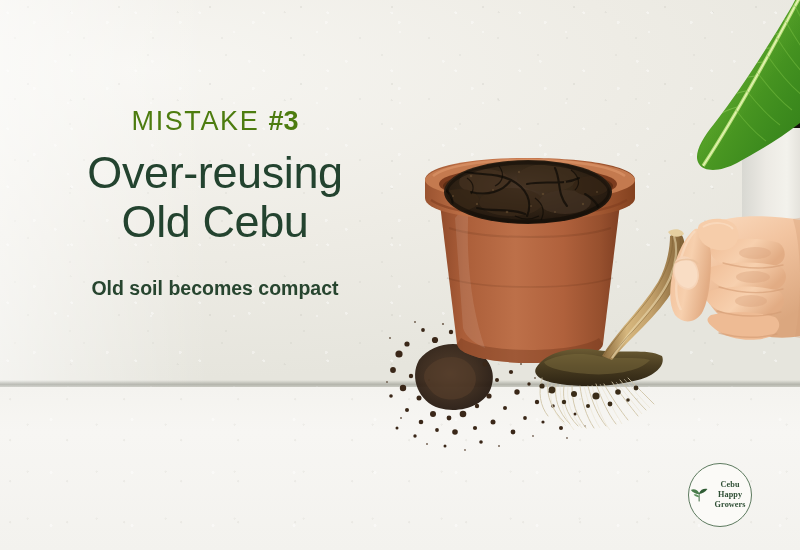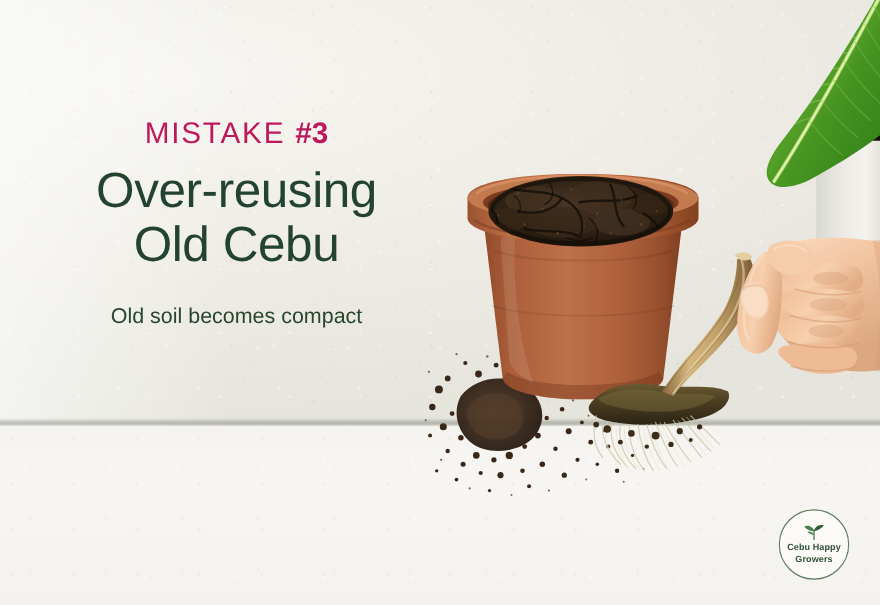--- a/index.html
+++ b/index.html
@@ -71,40 +71,40 @@
   
   .copy {
     position: absolute;
     left: 0; top: 108px;
     width: 430px;
     text-align: center;
   }
   .kicker {
     font-size: 27px;
     letter-spacing: 1.6px;
-    color: #be185d;
+    color: #4d7c0f;
     line-height: 1;
     margin: 0 0 14px 0;
     white-space: nowrap;
   }
   .kicker .k-word { font-weight: 400; }
   .kicker .k-num  { font-weight: 700; letter-spacing: 0px; }
   .headline {
     font-size: 45px;
     font-weight: 400;
     color: #23432f;
     line-height: 1.08;
     letter-spacing: -0.4px;
     margin: 0;
   }
   .headline .hl { display: block; }
   .subcopy {
     margin: 29px 0 0 0;
     font-size: 19.5px;
-    font-weight: 400;
+    font-weight: 700;
     color: #27452f;
     line-height: 1.36;
   }
   .subcopy .sl { display: block; }
 
   
   .leafwrap {
     position: absolute;
     left: 645px; top: -14px;
     width: 175px; height: 185px;
@@ -132,30 +132,31 @@
   .spill { position: absolute; left: 385px; top: 318px; width: 280px; height: 140px; }
 
   
   .rootball { position: absolute; left: 530px; top: 340px; width: 140px; height: 100px; }
   .stemwrap { position: absolute; left: 600px; top: 228px; width: 120px; height: 160px; }
   .handwrap { position: absolute; left: 655px; top: 215px; width: 150px; height: 150px; }
 
   
   .logo {
     position: absolute;
-    left: 708px; top: 463px;
+    left: 688px; top: 463px;
     width: 64px; height: 64px;
     border-radius: 50%;
     background: #fbfaf7;
     border: 1.3px solid #5d7a5f;
     box-sizing: border-box;
     display: flex;
-    flex-direction: column;
+    flex-direction: row;
     align-items: center;
     justify-content: center;
+    font-family: Liberation Serif, serif;
   }
   .logo-sprout { width: 22px; height: 15px; margin-bottom: 2px; display:block; }
   .logo-txt {
     color: #2f4f35;
     font-size: 8.2px;
     font-weight: 600;
     line-height: 1.24;
     text-align: center;
     letter-spacing: .1px;
   }

